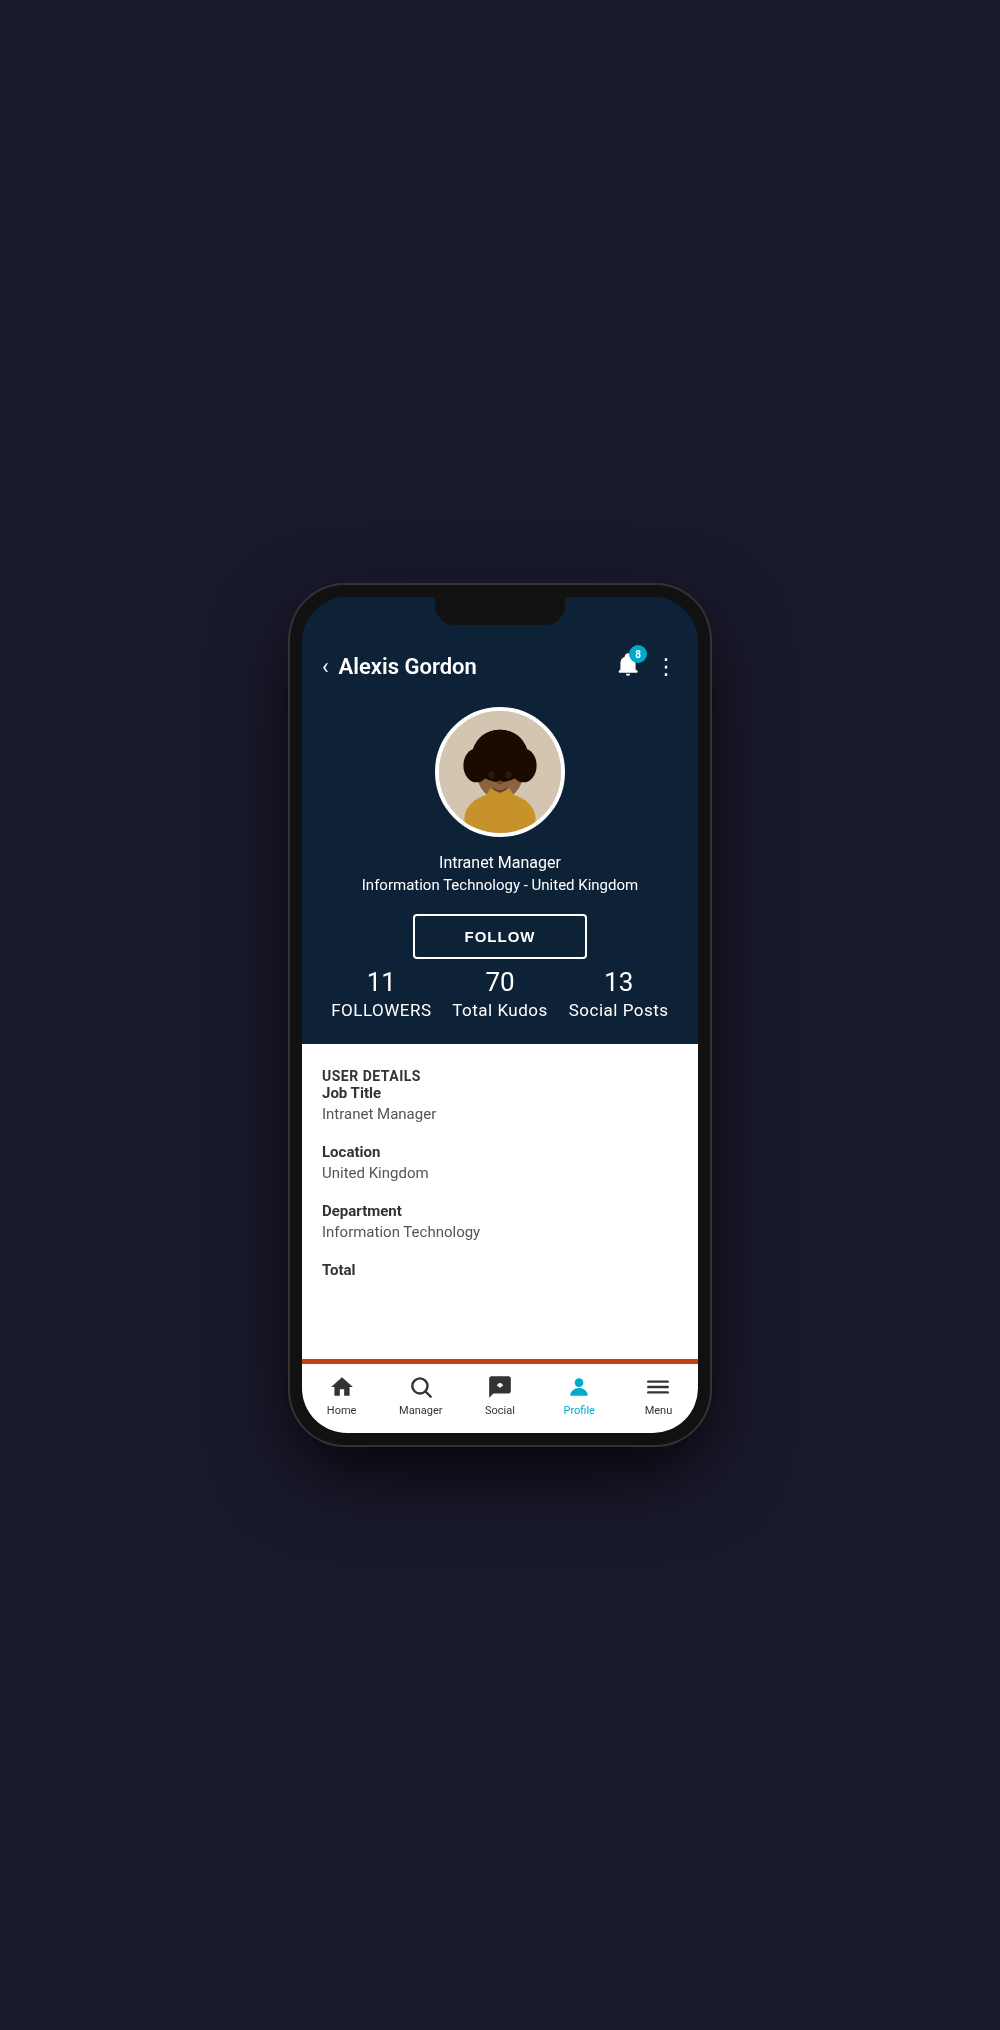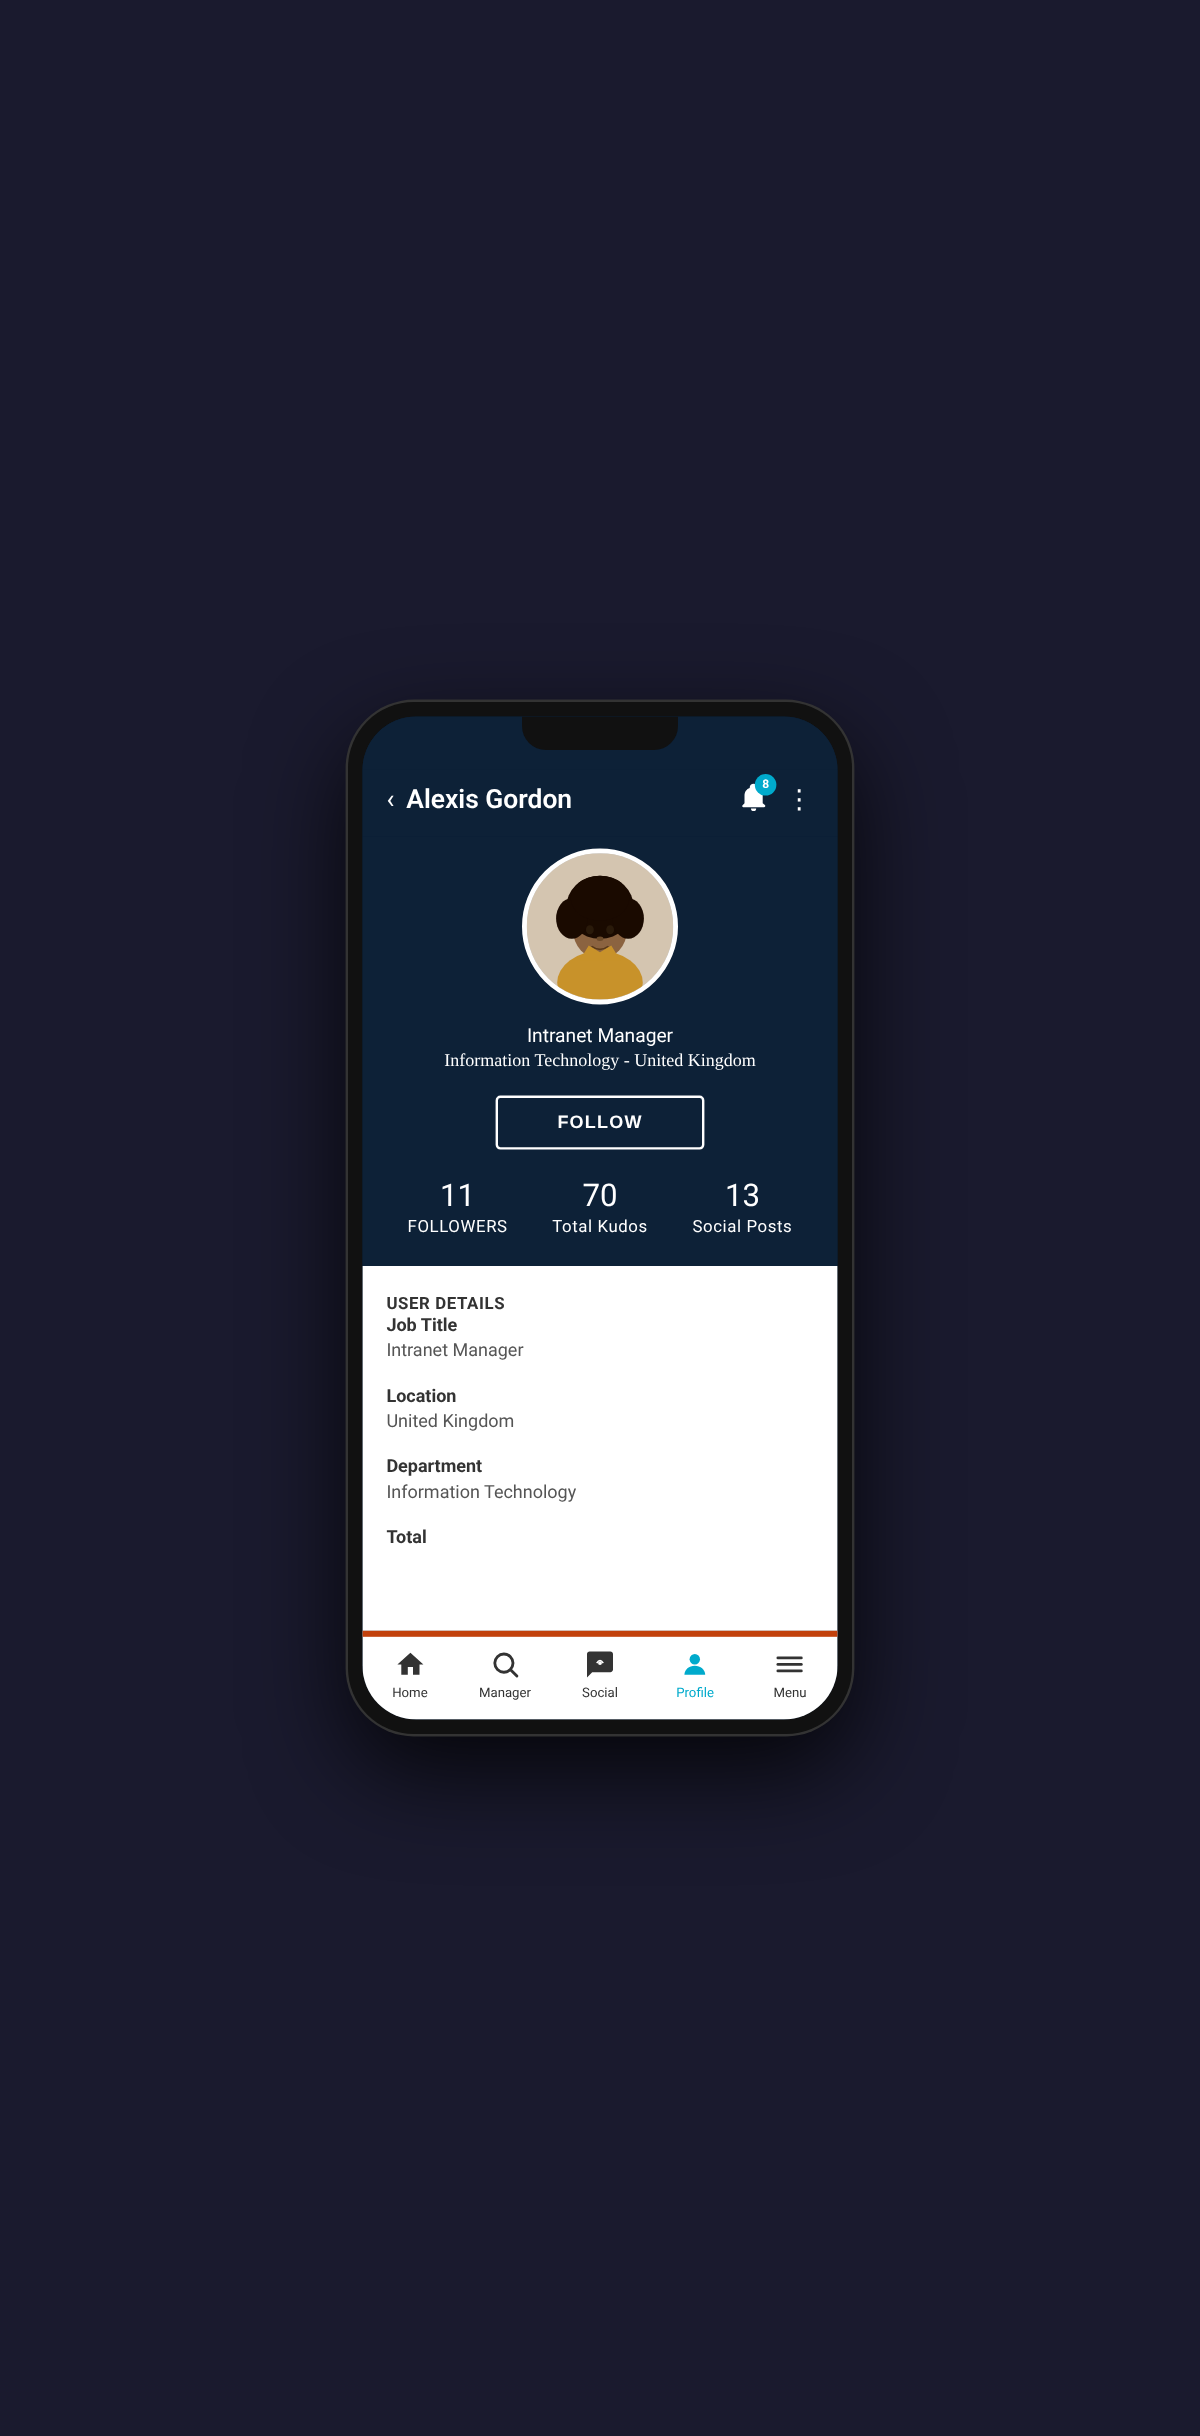--- a/index.html
+++ b/index.html
@@ -144,34 +144,33 @@
       font-size: 16px;
       text-align: center;
       margin-bottom: 4px;
     }
 
     .profile-dept {
       color: white;
       font-size: 15px;
       text-align: center;
       margin-bottom: 20px;
-      font-family: Liberation Serif, serif;
     }
 
     .follow-btn {
       border: 2px solid white;
       background: transparent;
       color: white;
       font-size: 15px;
       font-weight: 700;
       letter-spacing: 1px;
       padding: 12px 50px;
       border-radius: 4px;
       cursor: pointer;
-      margin-bottom: 24px;
+      margin-bottom: 8px;
     }
 
     .stats-row {
       display: flex;
       justify-content: center;
       width: 100%;
     }
 
     .stat-item {
       display: flex;
@@ -182,21 +181,21 @@
 
     .stat-number {
       color: white;
       font-size: 26px;
       font-weight: 400;
       line-height: 1.2;
     }
 
     .stat-label {
       color: white;
-      font-size: 14px;
+      font-size: 17px;
       letter-spacing: 0.5px;
       text-align: center;
       margin-top: 2px;
     }
 
     
     .details-section {
       background: white;
       flex: 1;
       padding: 24px 20px 0;

